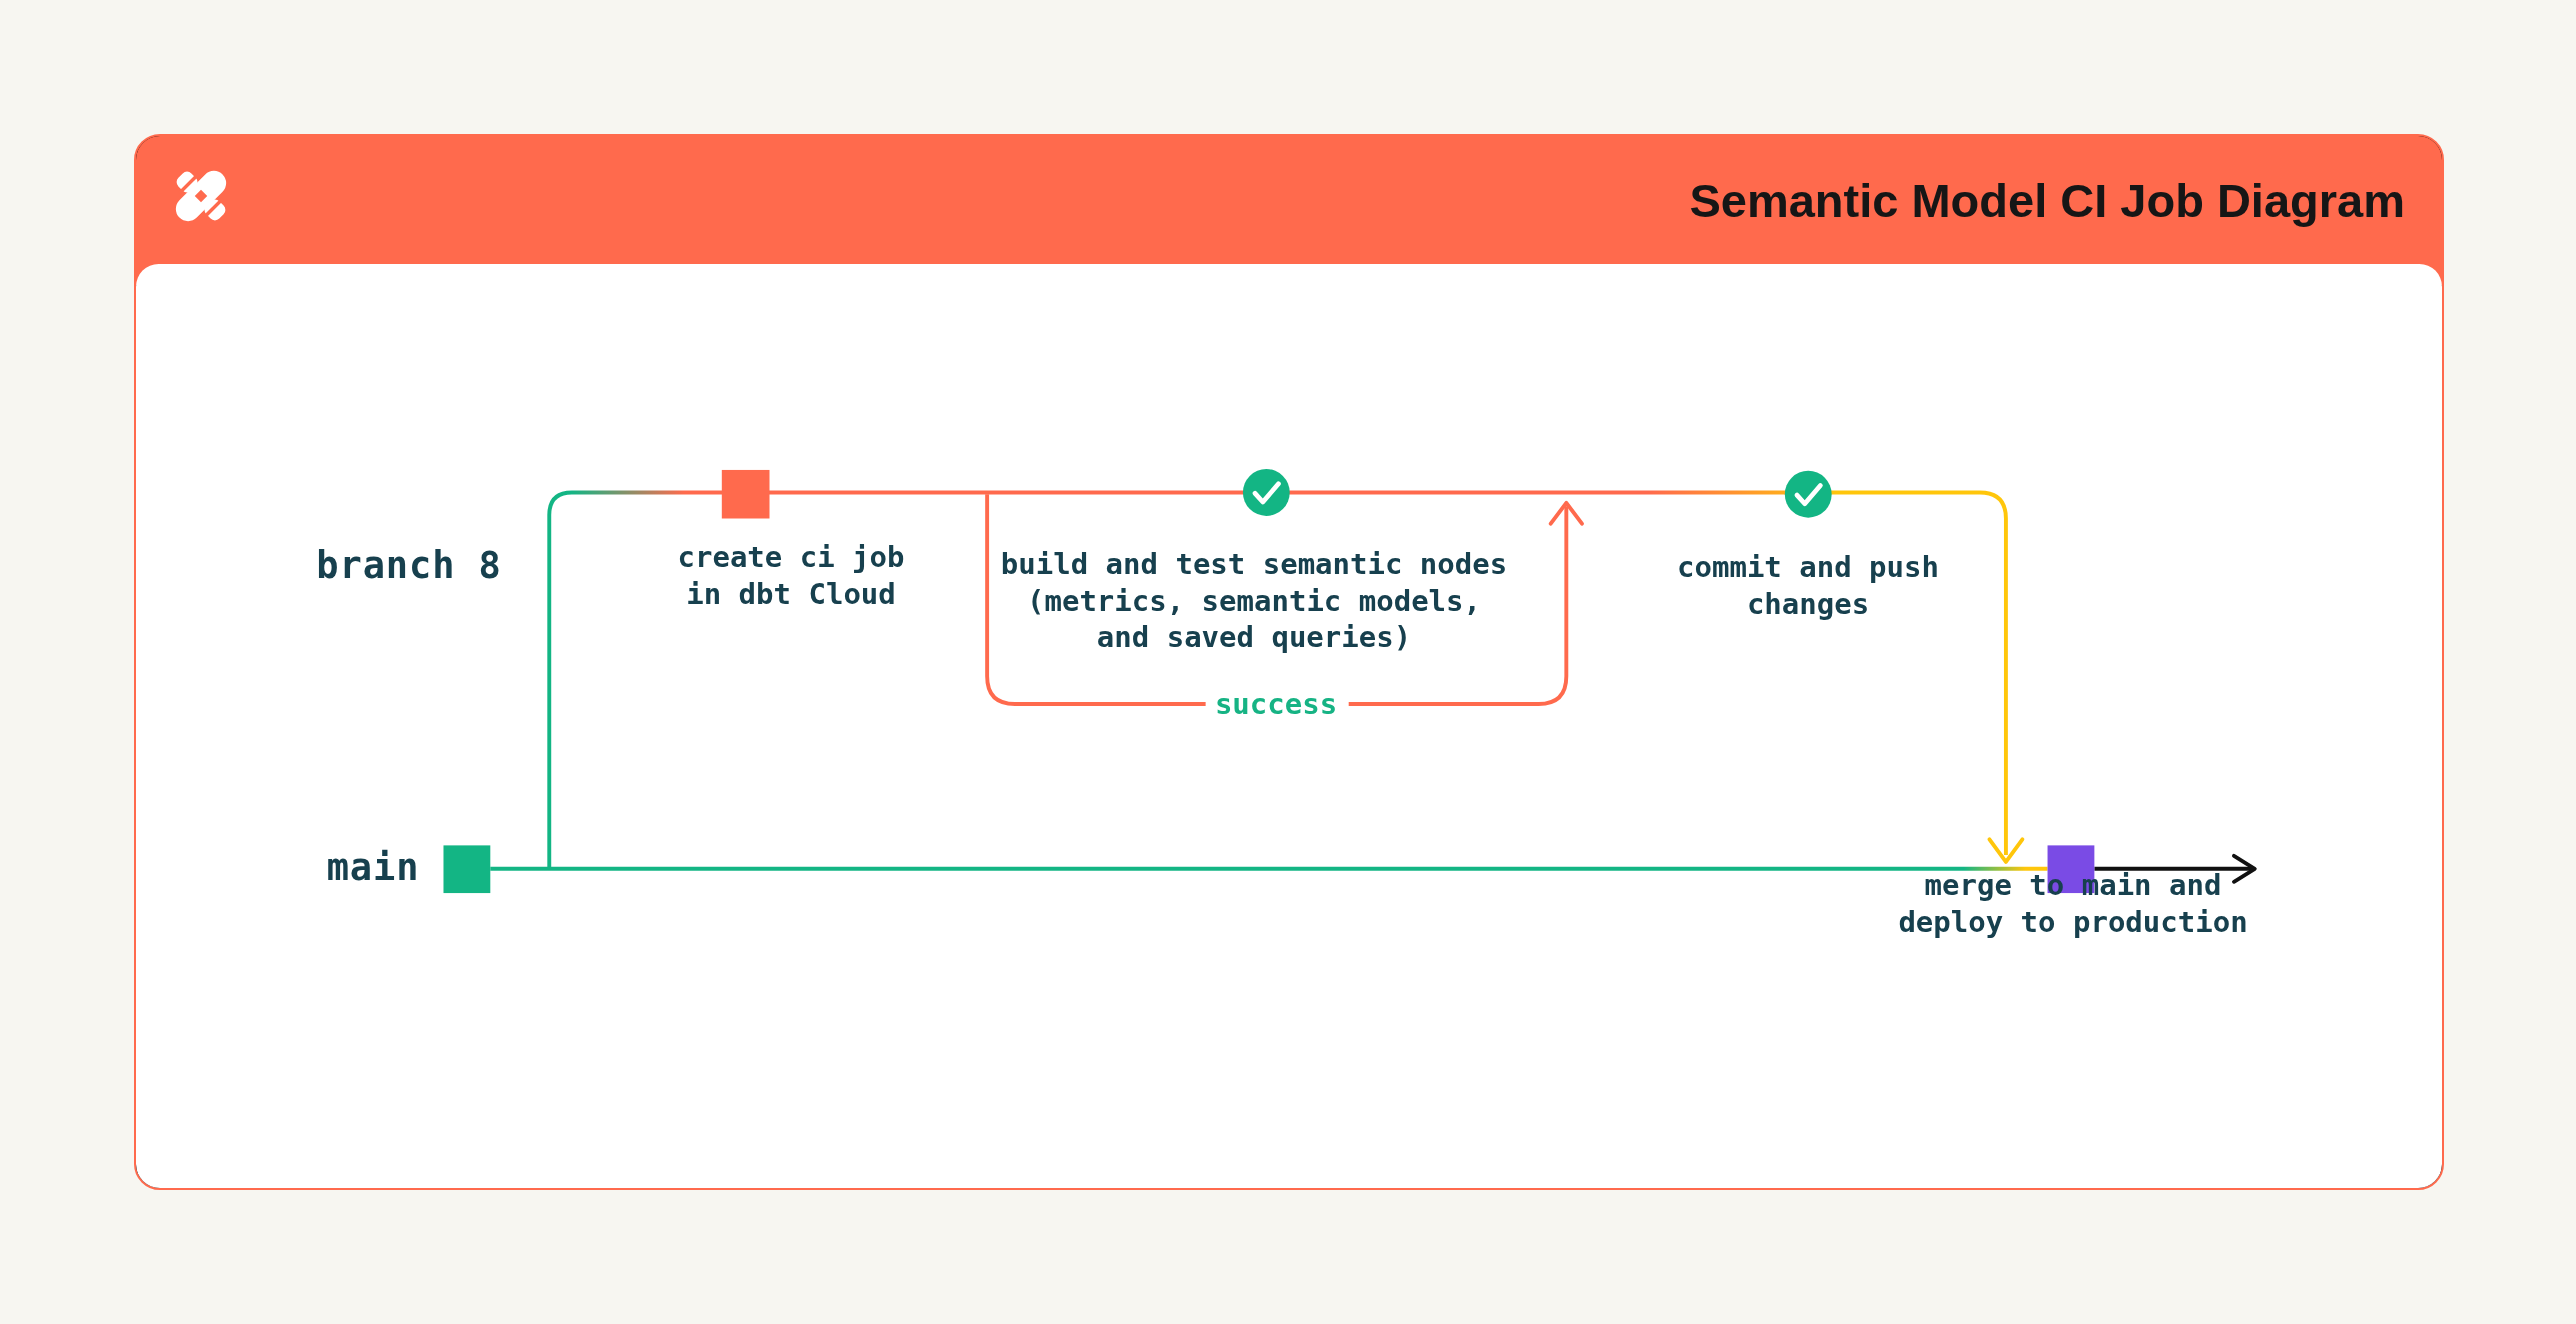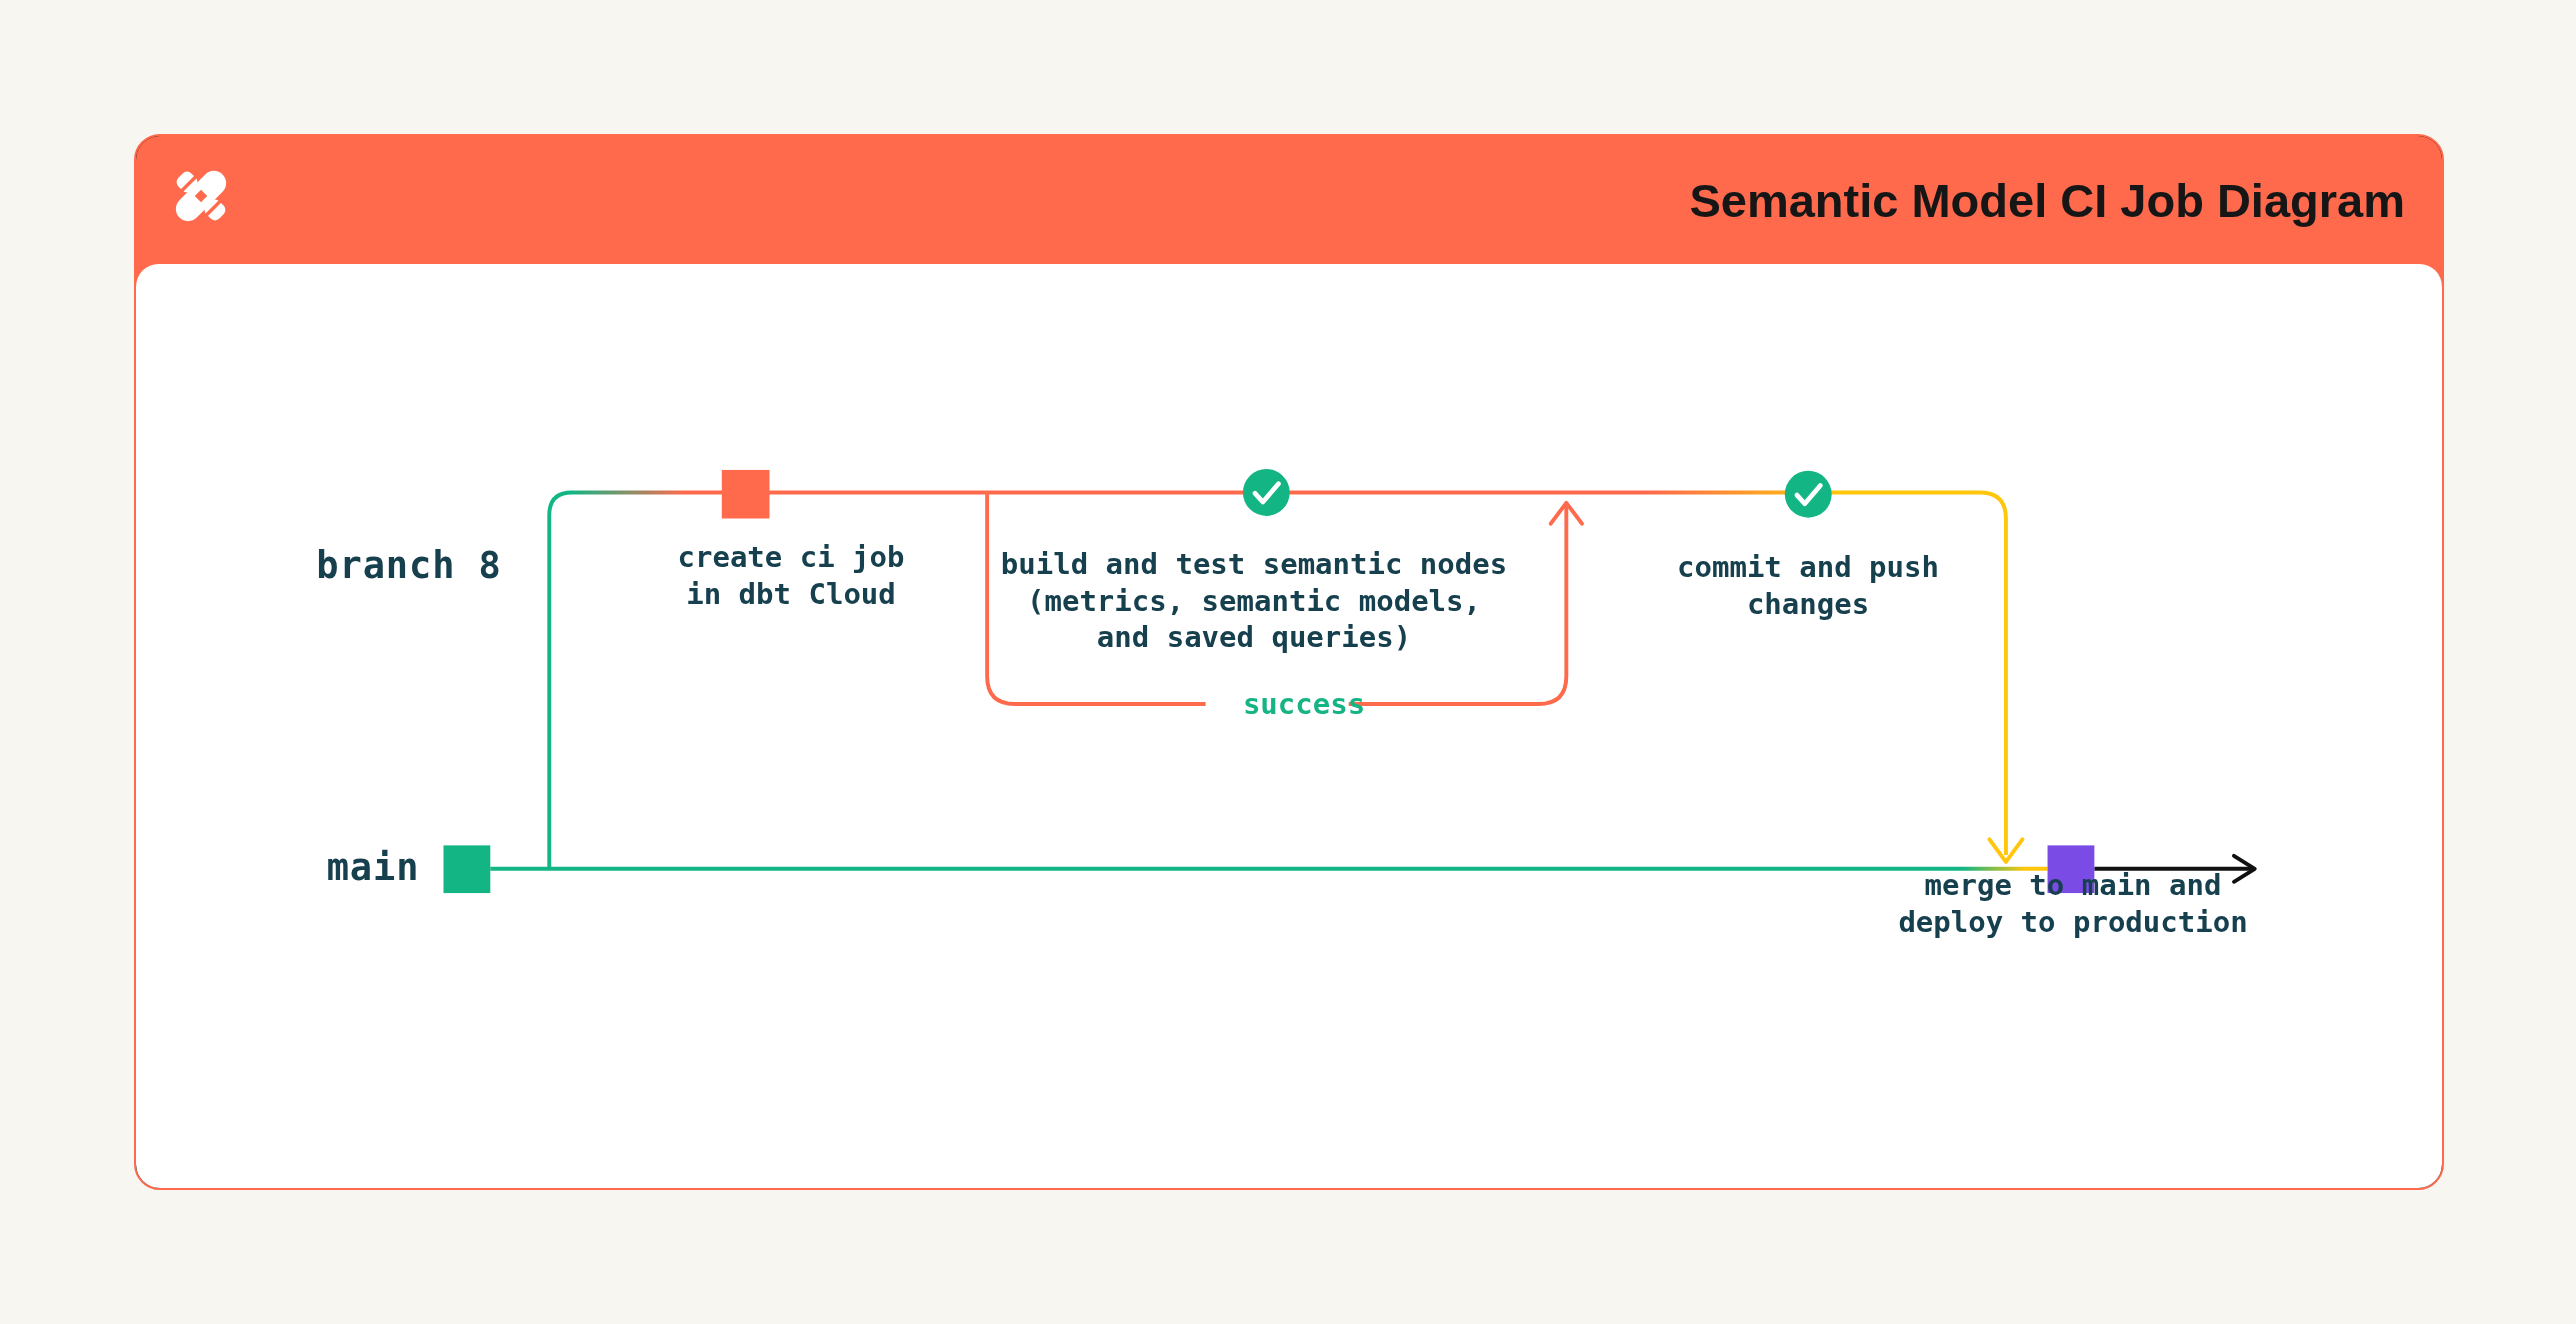--- a/index.html
+++ b/index.html
@@ -110,18 +110,18 @@
   </g>
 </svg>
 
 <div class="lbl lbl-branch" style="left:409px;top:566px;">branch 8</div>
 <div class="lbl lbl-branch" style="left:373px;top:868px;">main</div>
 <div class="lbl lbl-node" style="left:746px;top:576px;margin-left:45px;">create ci job
 in dbt Cloud</div>
 <div class="lbl lbl-node" style="left:1254px;top:601px;">build and test semantic nodes
 (metrics, semantic models,
 and saved queries)</div>
-<div class="lbl lbl-success" style="left:1276px;top:704px;margin-left:28px;">success</div>
+<div class="lbl lbl-success" style="left:1276px;top:704px;">success</div>
 <div class="lbl lbl-node" style="left:1808px;top:578px;margin-top:8px;">commit and push
 changes</div>
 <div class="lbl lbl-node" style="left:2073px;top:904px;">merge to main and
 deploy to production</div>
 
 
 </body></html>

